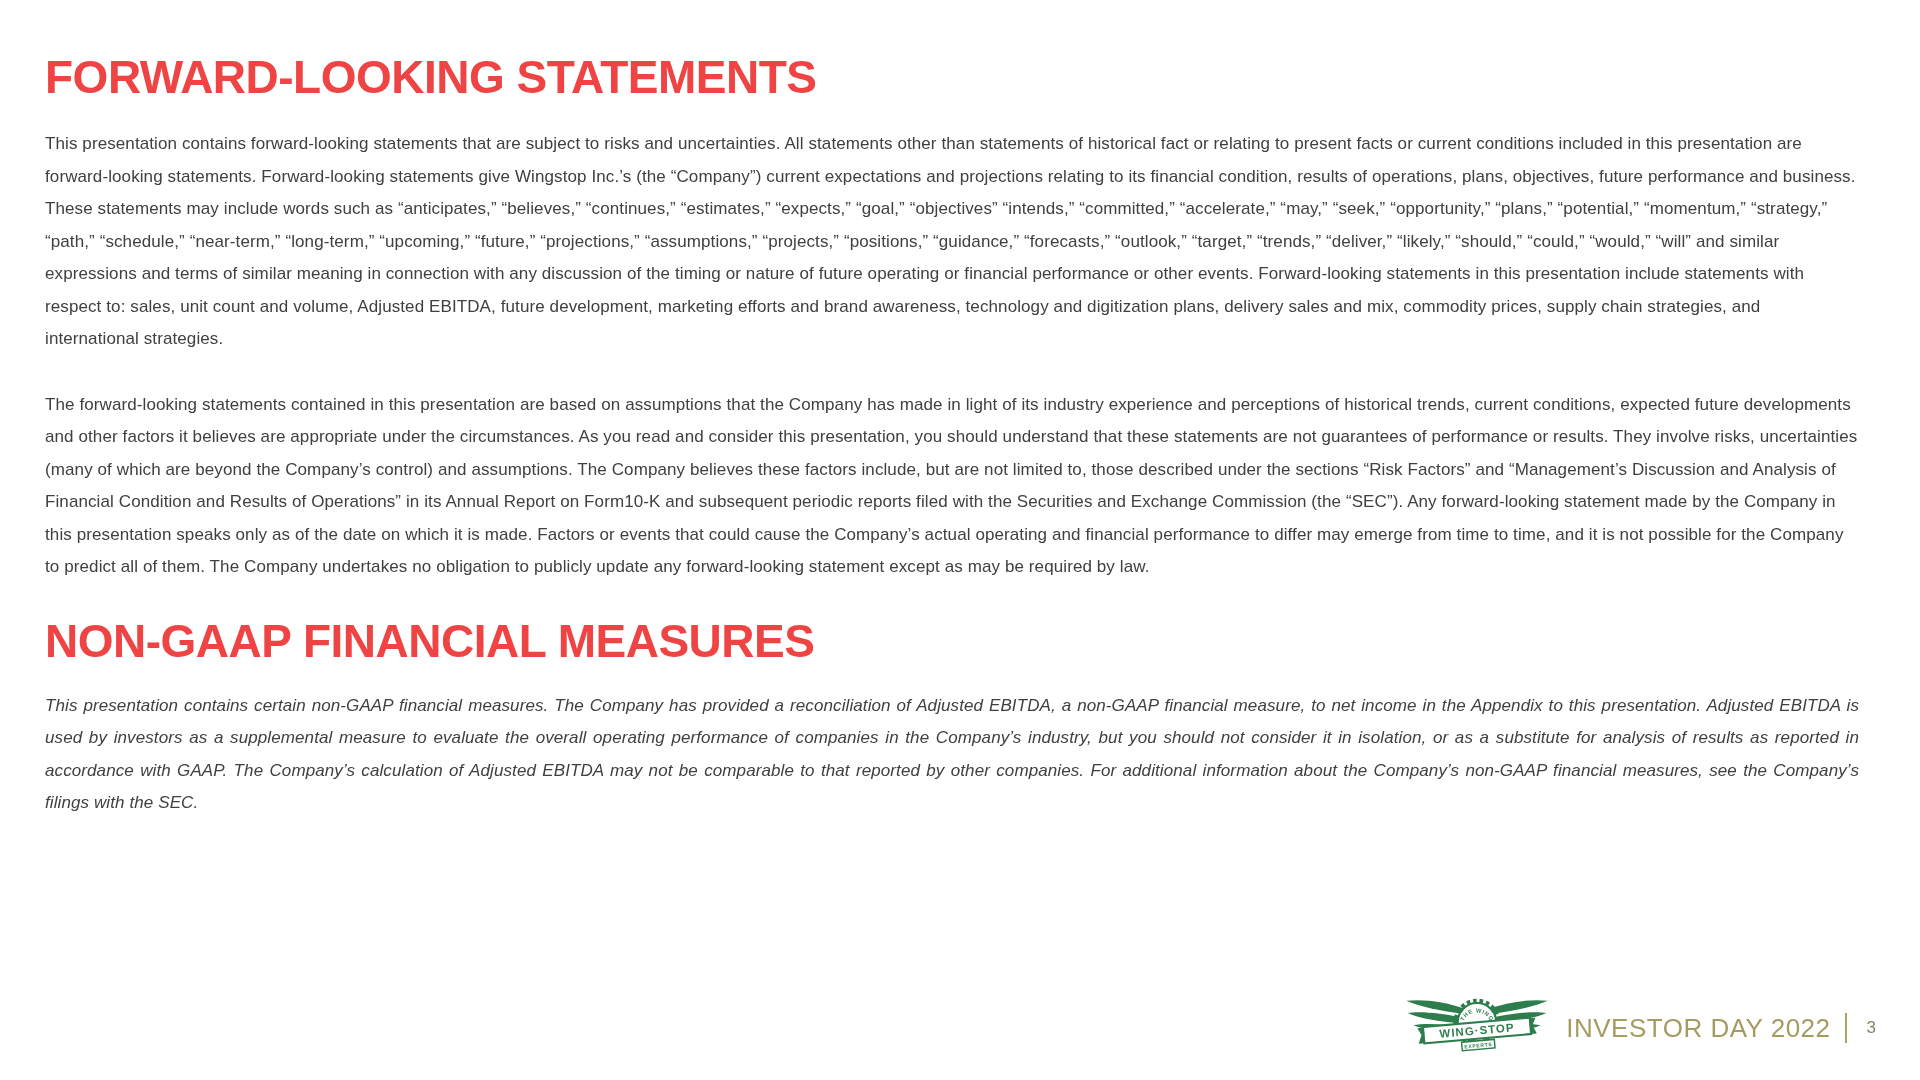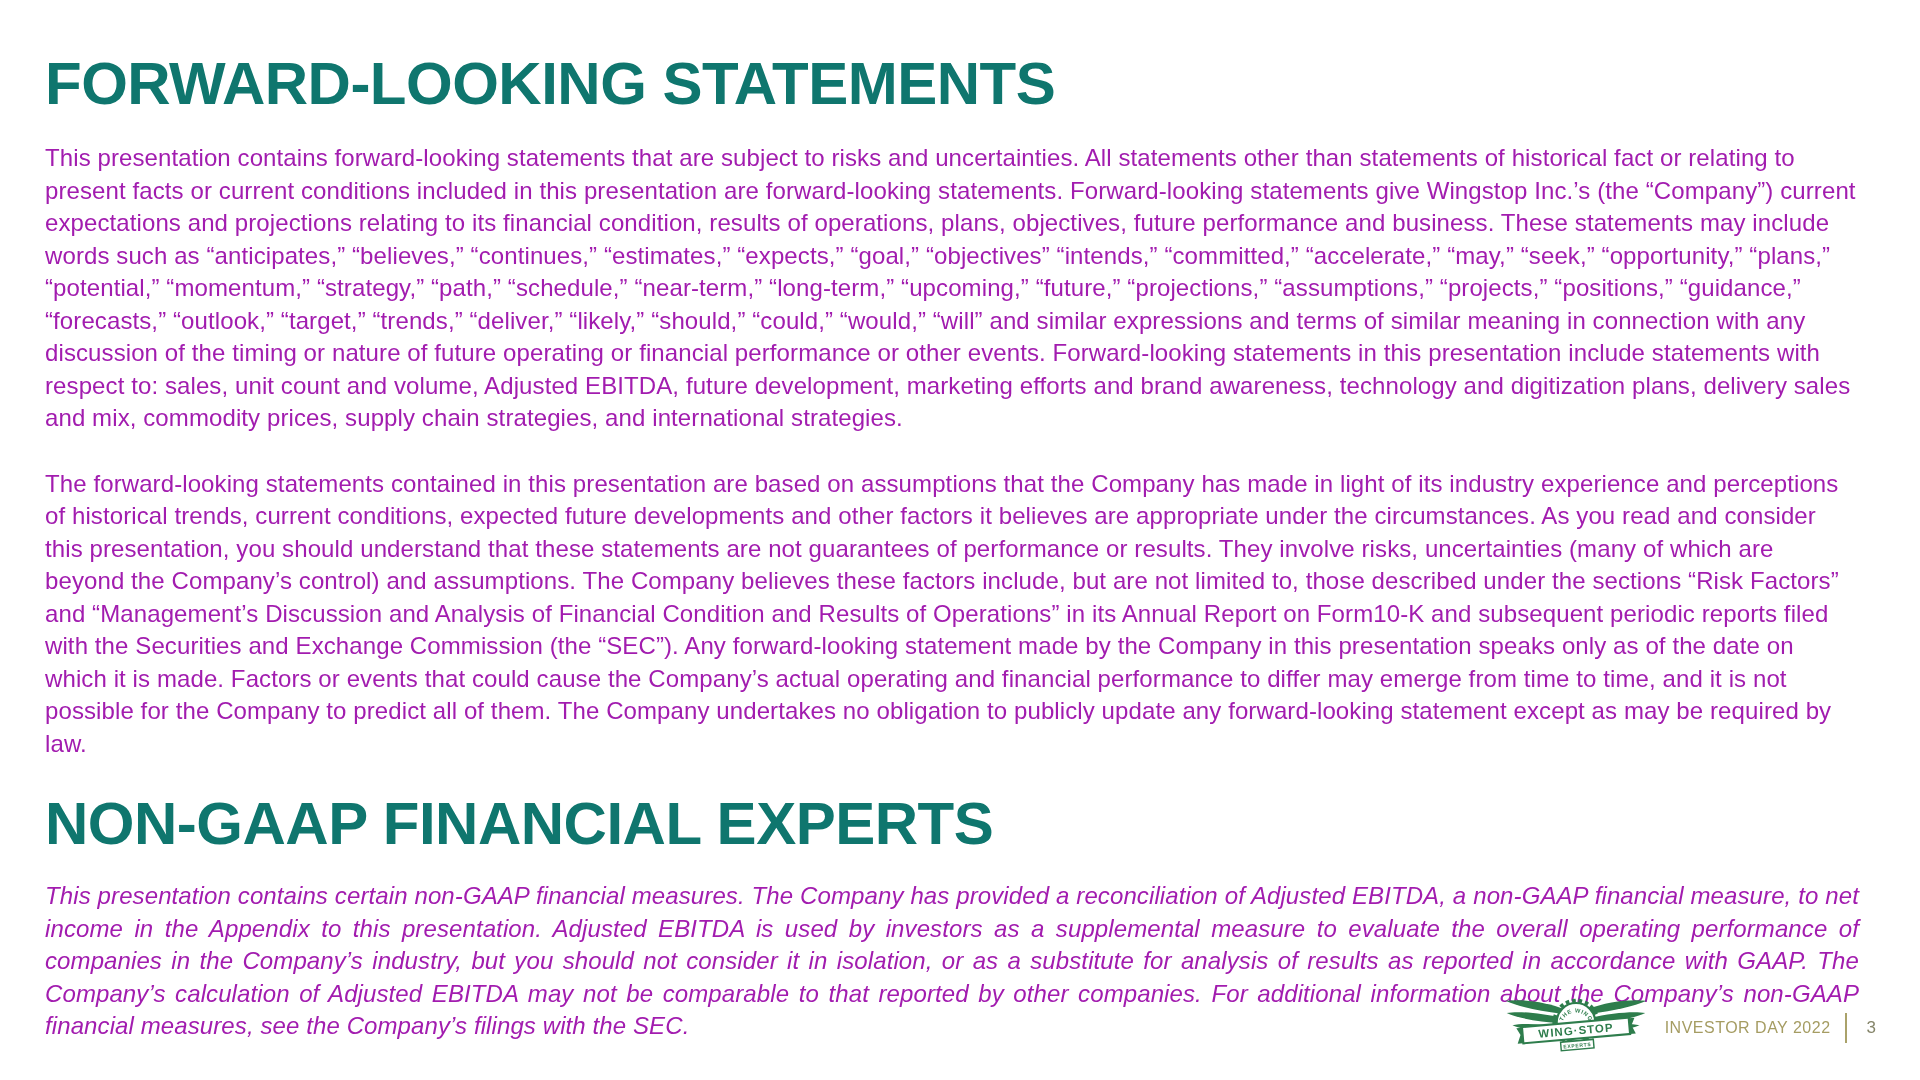--- a/index.html
+++ b/index.html
@@ -14,51 +14,51 @@
     background: #ffffff;
     font-family: "Liberation Sans", sans-serif;
     overflow: hidden;
     box-sizing: border-box;
   }
   .content {
     padding: 54px 45px 0 45px;
   }
   .section-heading {
     margin: 0 0 28px 0;
-    font-size: 60px;
+    font-size: 46px;
     line-height: 1;
     font-weight: 700;
     letter-spacing: -0.5px;
-    color: #0f766e;
+    color: #ef4444;
   }
   .section-heading.second {
     margin-top: 34px;
     margin-bottom: 26px;
   }
   .body-para {
     margin: 0 16px 33px 0;
-    font-size: 24px;
+    font-size: 17px;
     line-height: 32.5px;
-    color: #a21caf;
+    color: #404040;
     letter-spacing: 0.1px;
   }
   .body-para.justified {
     text-align: justify;
     font-style: italic;
   }
   .footer {
     position: absolute;
     right: 38px;
     bottom: 14px;
     display: flex;
     align-items: center;
     gap: 14px;
   }
   .event-label {
-    font-size: 16px;
+    font-size: 26px;
     letter-spacing: 0.5px;
     color: #a59c62;
     white-space: nowrap;
   }
   .footer-divider {
     width: 2px;
     height: 30px;
     background: #aaa26a;
   }
   .page-number {
@@ -72,21 +72,21 @@
 
 <div class="slide">
   <div class="content">
 
     <h1 class="section-heading">FORWARD-LOOKING STATEMENTS</h1>
 
     <p class="body-para">This presentation contains forward-looking statements that are subject to risks and uncertainties. All statements other than statements of historical fact or relating to present facts or current conditions included in this presentation are forward-looking statements. Forward-looking statements give Wingstop Inc.’s (the “Company”) current expectations and projections relating to its financial condition, results of operations, plans, objectives, future performance and business. These statements may include words such as “anticipates,” “believes,” “continues,” “estimates,” “expects,” “goal,” “objectives” “intends,” “committed,” “accelerate,” “may,” “seek,” “opportunity,” “plans,” “potential,” “momentum,” “strategy,” “path,” “schedule,” “near-term,” “long-term,” “upcoming,” “future,” “projections,” “assumptions,” “projects,” “positions,” “guidance,” “forecasts,” “outlook,” “target,” “trends,” “deliver,” “likely,” “should,” “could,” “would,” “will” and similar expressions and terms of similar meaning in connection with any discussion of the timing or nature of future operating or financial performance or other events.  Forward-looking statements in this presentation include statements with respect to: sales, unit count and volume, Adjusted EBITDA, future development, marketing efforts and brand awareness, technology and digitization plans, delivery sales and mix, commodity prices, supply chain strategies, and international strategies.</p>
 
     <p class="body-para">The forward-looking statements contained in this presentation are based on assumptions that the Company has made in light of its industry experience and perceptions of historical trends, current conditions, expected future developments and other factors it believes are appropriate under the circumstances. As you read and consider this presentation, you should understand that these statements are not guarantees of performance or results. They involve risks, uncertainties (many of which are beyond the Company’s control) and assumptions. The Company believes these factors include, but are not limited to, those described under the sections “Risk Factors” and “Management’s Discussion and Analysis of Financial Condition and Results of Operations” in its Annual Report on Form10-K and subsequent periodic reports filed with the Securities and Exchange Commission (the “SEC”). Any forward-looking statement made by the Company in this presentation speaks only as of the date on which it is made. Factors or events that could cause the Company’s actual operating and financial performance to differ may emerge from time to time, and it is not possible for the Company to predict all of them. The Company undertakes no obligation to publicly update any forward-looking statement except as may be required by law.</p>
 
-    <h1 class="section-heading second">NON-GAAP FINANCIAL EXPERTS</h1>
+    <h1 class="section-heading second">NON-GAAP FINANCIAL MEASURES</h1>
 
     <p class="body-para justified">This presentation contains certain non-GAAP financial measures. The Company has provided a reconciliation of Adjusted EBITDA, a non-GAAP financial measure, to net income in the Appendix to this presentation. Adjusted EBITDA is used by investors as a supplemental measure to evaluate the overall operating performance of companies in the Company’s industry, but you should not consider it in isolation, or as a substitute for analysis of results as reported in accordance with GAAP. The Company’s calculation of Adjusted EBITDA may not be comparable to that reported by other companies. For additional information about the Company’s non-GAAP financial measures, see the Company’s filings with the SEC.</p>
 
   </div>
 
   <div class="footer">
 
     <svg width="150" height="76" viewBox="0 0 210 104" xmlns="http://www.w3.org/2000/svg" xmlns:xlink="http://www.w3.org/1999/xlink">
 
       <g fill="#2e7d4c">

